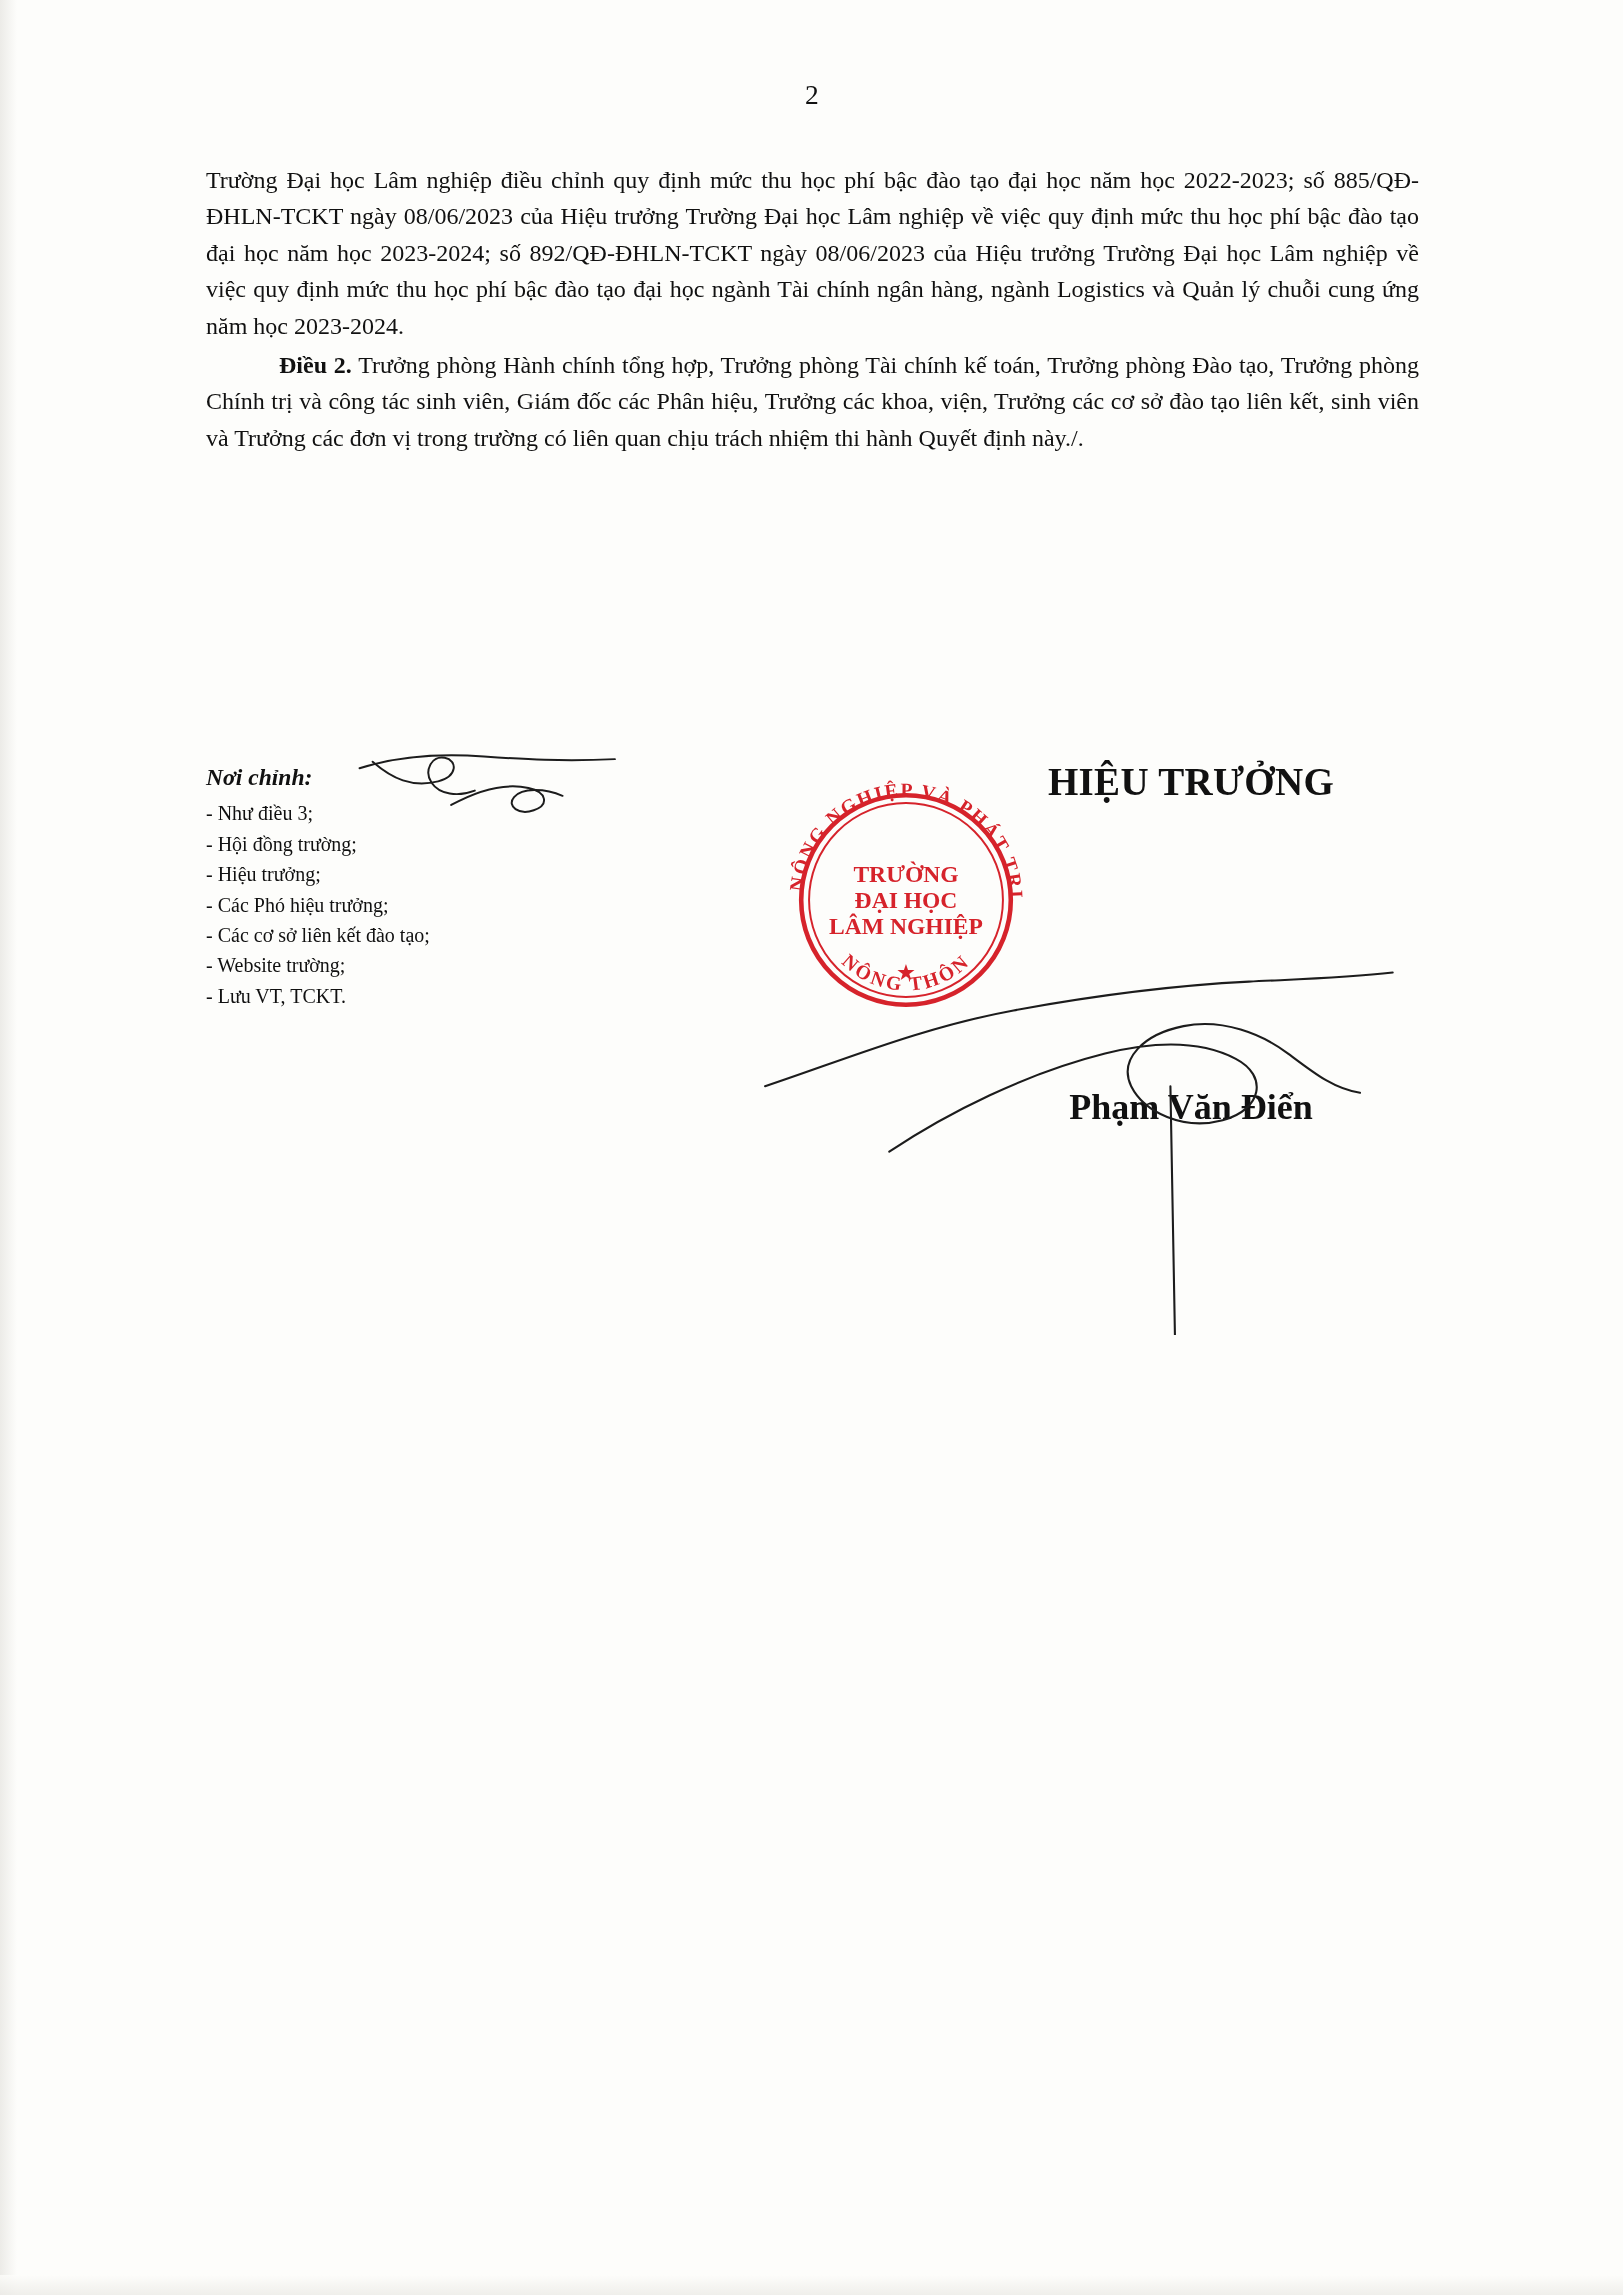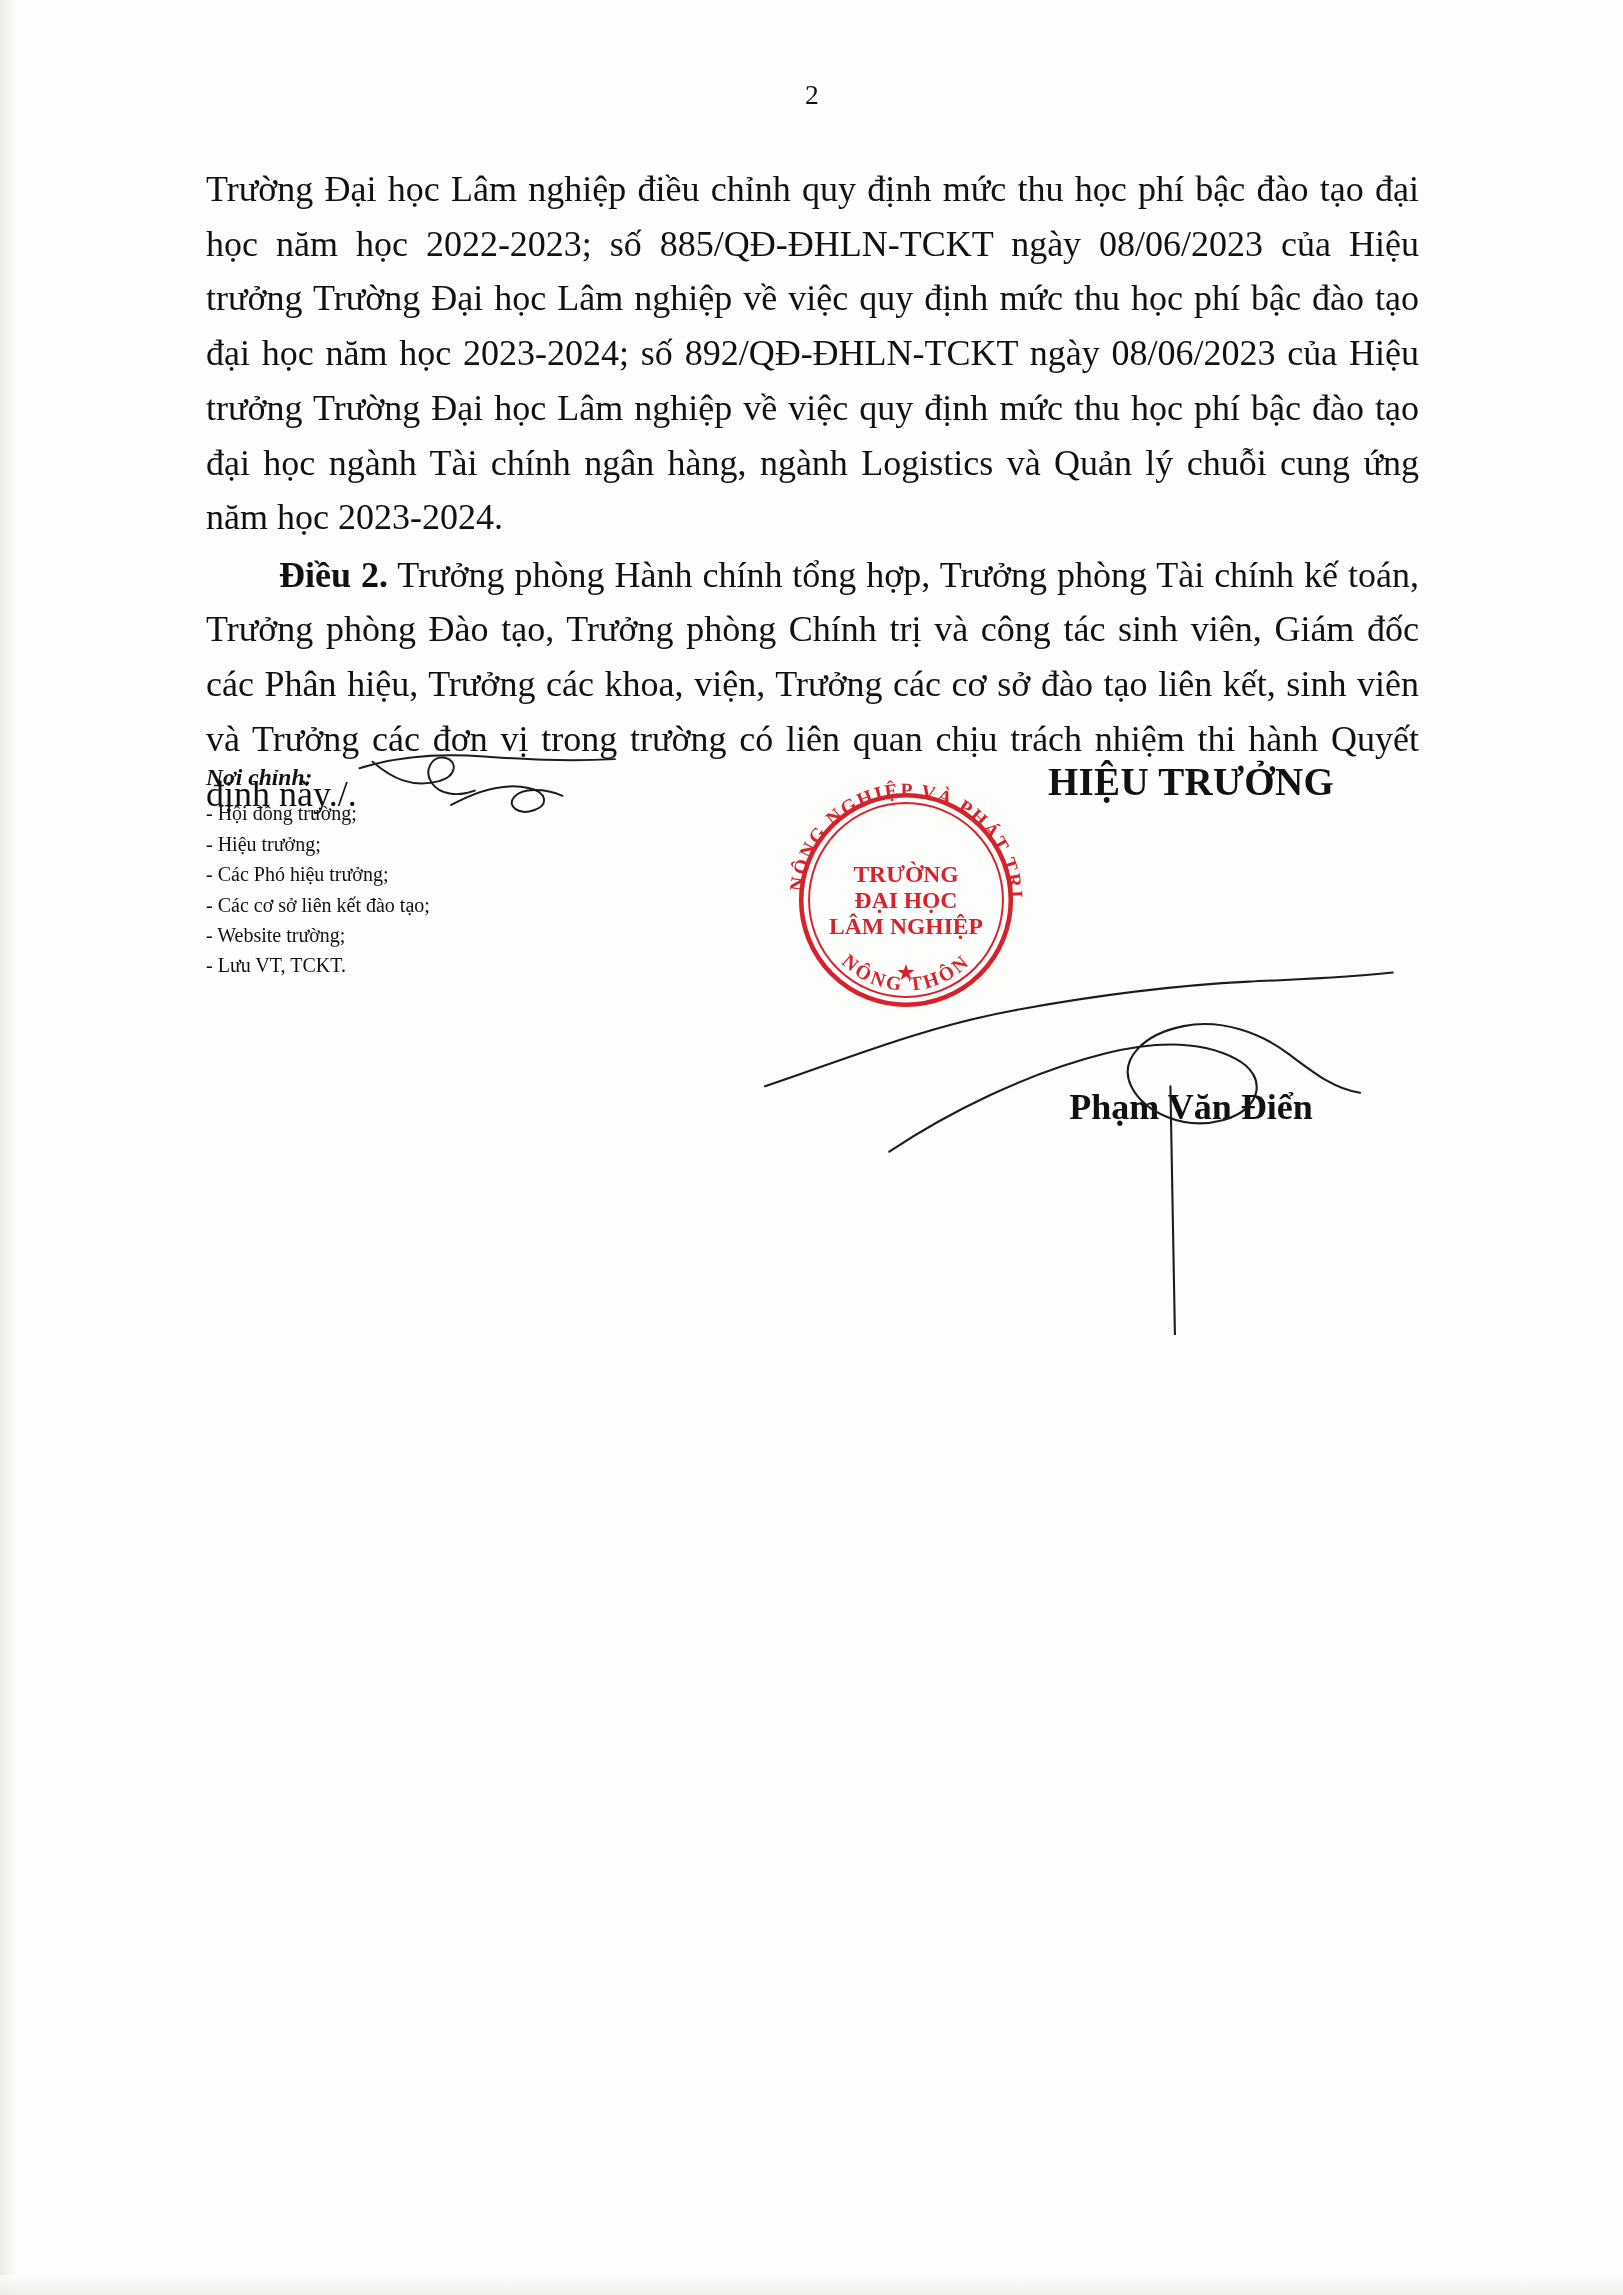--- a/index.html
+++ b/index.html
@@ -40,21 +40,21 @@
     width: 100%;
     text-align: center;
     font-size: 27.5px;
     letter-spacing: 0.3px;
   }
   .body-block {
     position: absolute;
     left: 206px;
     top: 162px;
     width: 1213px;
-    font-size: 36px;
+    font-size: 24px;
     line-height: 1.52;
     text-align: justify;
     text-justify: inter-word;
   }
   .body-block p {
     margin: 0 0 2.6px 0;
   }
   .indent {
     text-indent: 73px;
   }
@@ -145,20 +145,21 @@
   <div class="page-number">2</div>
 
   <div class="body-block">
     <p>Trường Đại học Lâm nghiệp điều chỉnh quy định mức thu học phí bậc đào tạo đại học năm học 2022-2023; số 885/QĐ-ĐHLN-TCKT ngày 08/06/2023 của Hiệu trưởng Trường Đại học Lâm nghiệp về việc quy định mức thu học phí bậc đào tạo đại học năm học 2023-2024; số 892/QĐ-ĐHLN-TCKT ngày 08/06/2023 của Hiệu trưởng Trường Đại học Lâm nghiệp về việc quy định mức thu học phí bậc đào tạo đại học ngành Tài chính ngân hàng, ngành Logistics và Quản lý chuỗi cung ứng năm học 2023-2024.</p>
     <p class="indent"><span class="b">Điều 2.</span><span> Trưởng phòng Hành chính tổng hợp, Trưởng phòng Tài chính kế toán, Trưởng phòng Đào tạo, Trưởng phòng Chính trị và công tác sinh viên, Giám đốc các Phân hiệu, Trưởng các khoa, viện, Trưởng các cơ sở đào tạo liên kết, sinh viên và Trưởng các đơn vị trong trường có liên quan chịu trách nhiệm thi hành Quyết định này./.</span></p>
   </div>
 
   <div class="recipients">
     <div class="title">Nơi chỉnh:</div>
     <ul>
+      <li>- Như điều 3;</li>
       <li>- Hội đồng trường;</li>
       <li>- Hiệu trưởng;</li>
       <li>- Các Phó hiệu trưởng;</li>
       <li>- Các cơ sở liên kết đào tạo;</li>
       <li>- Website trường;</li>
       <li>- Lưu VT, TCKT.</li>
     </ul>
   </div>
 
   <div class="signer-block">

